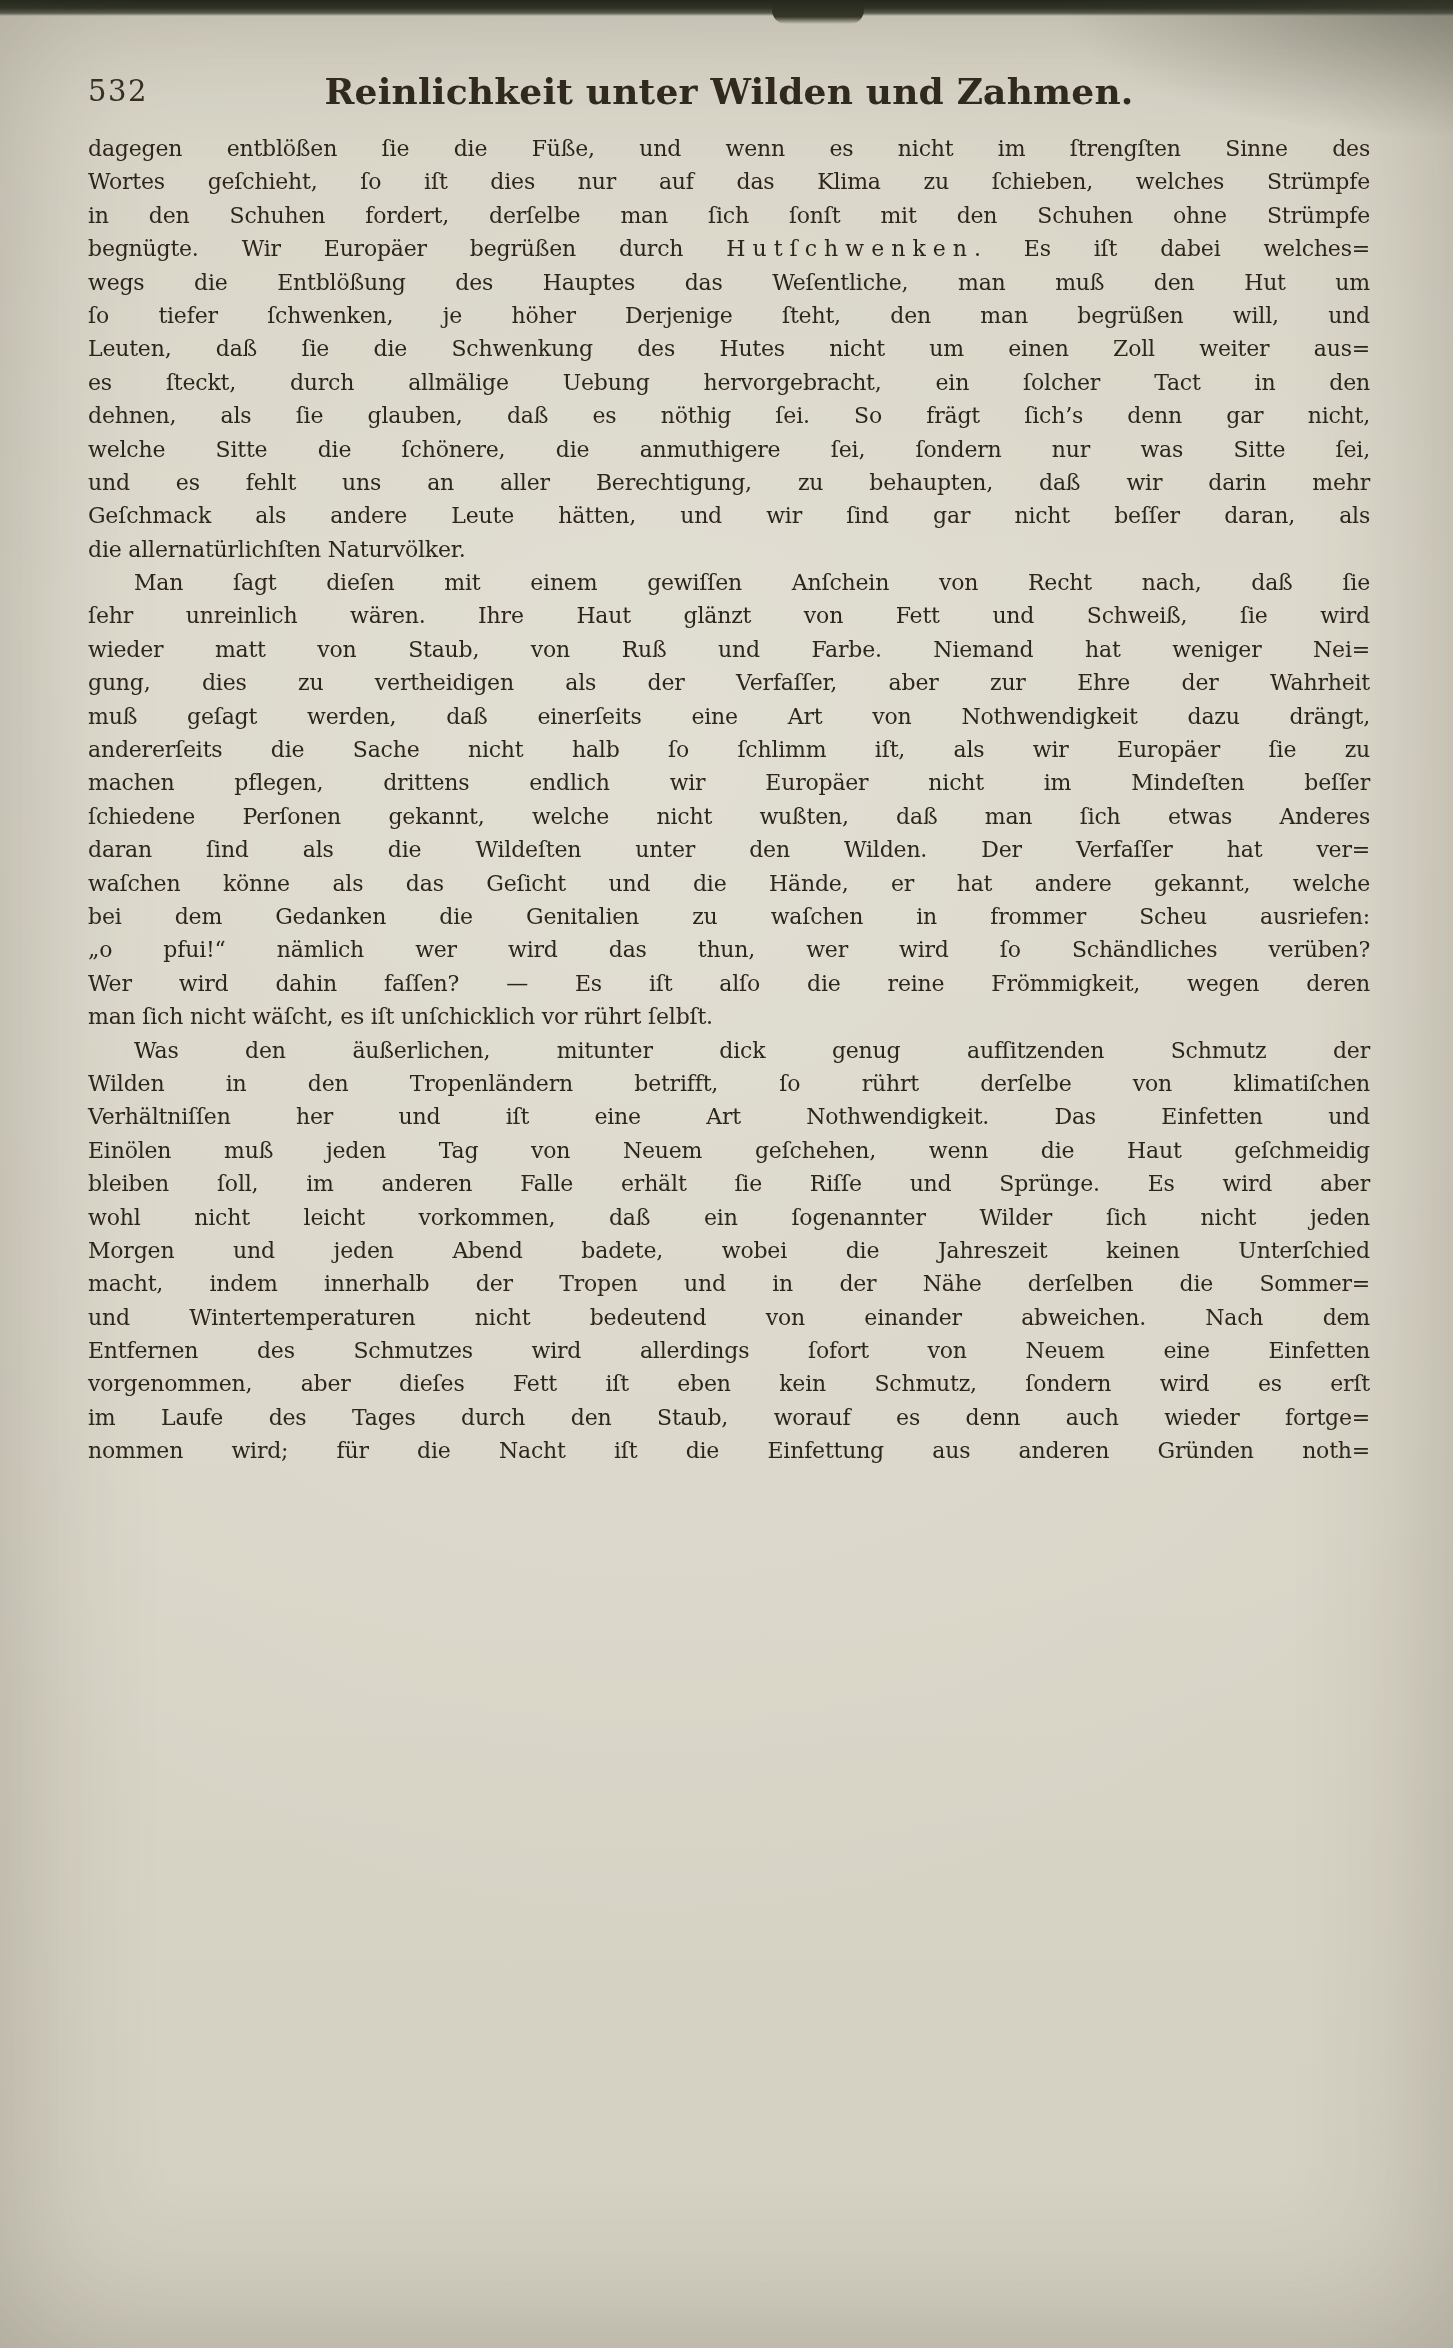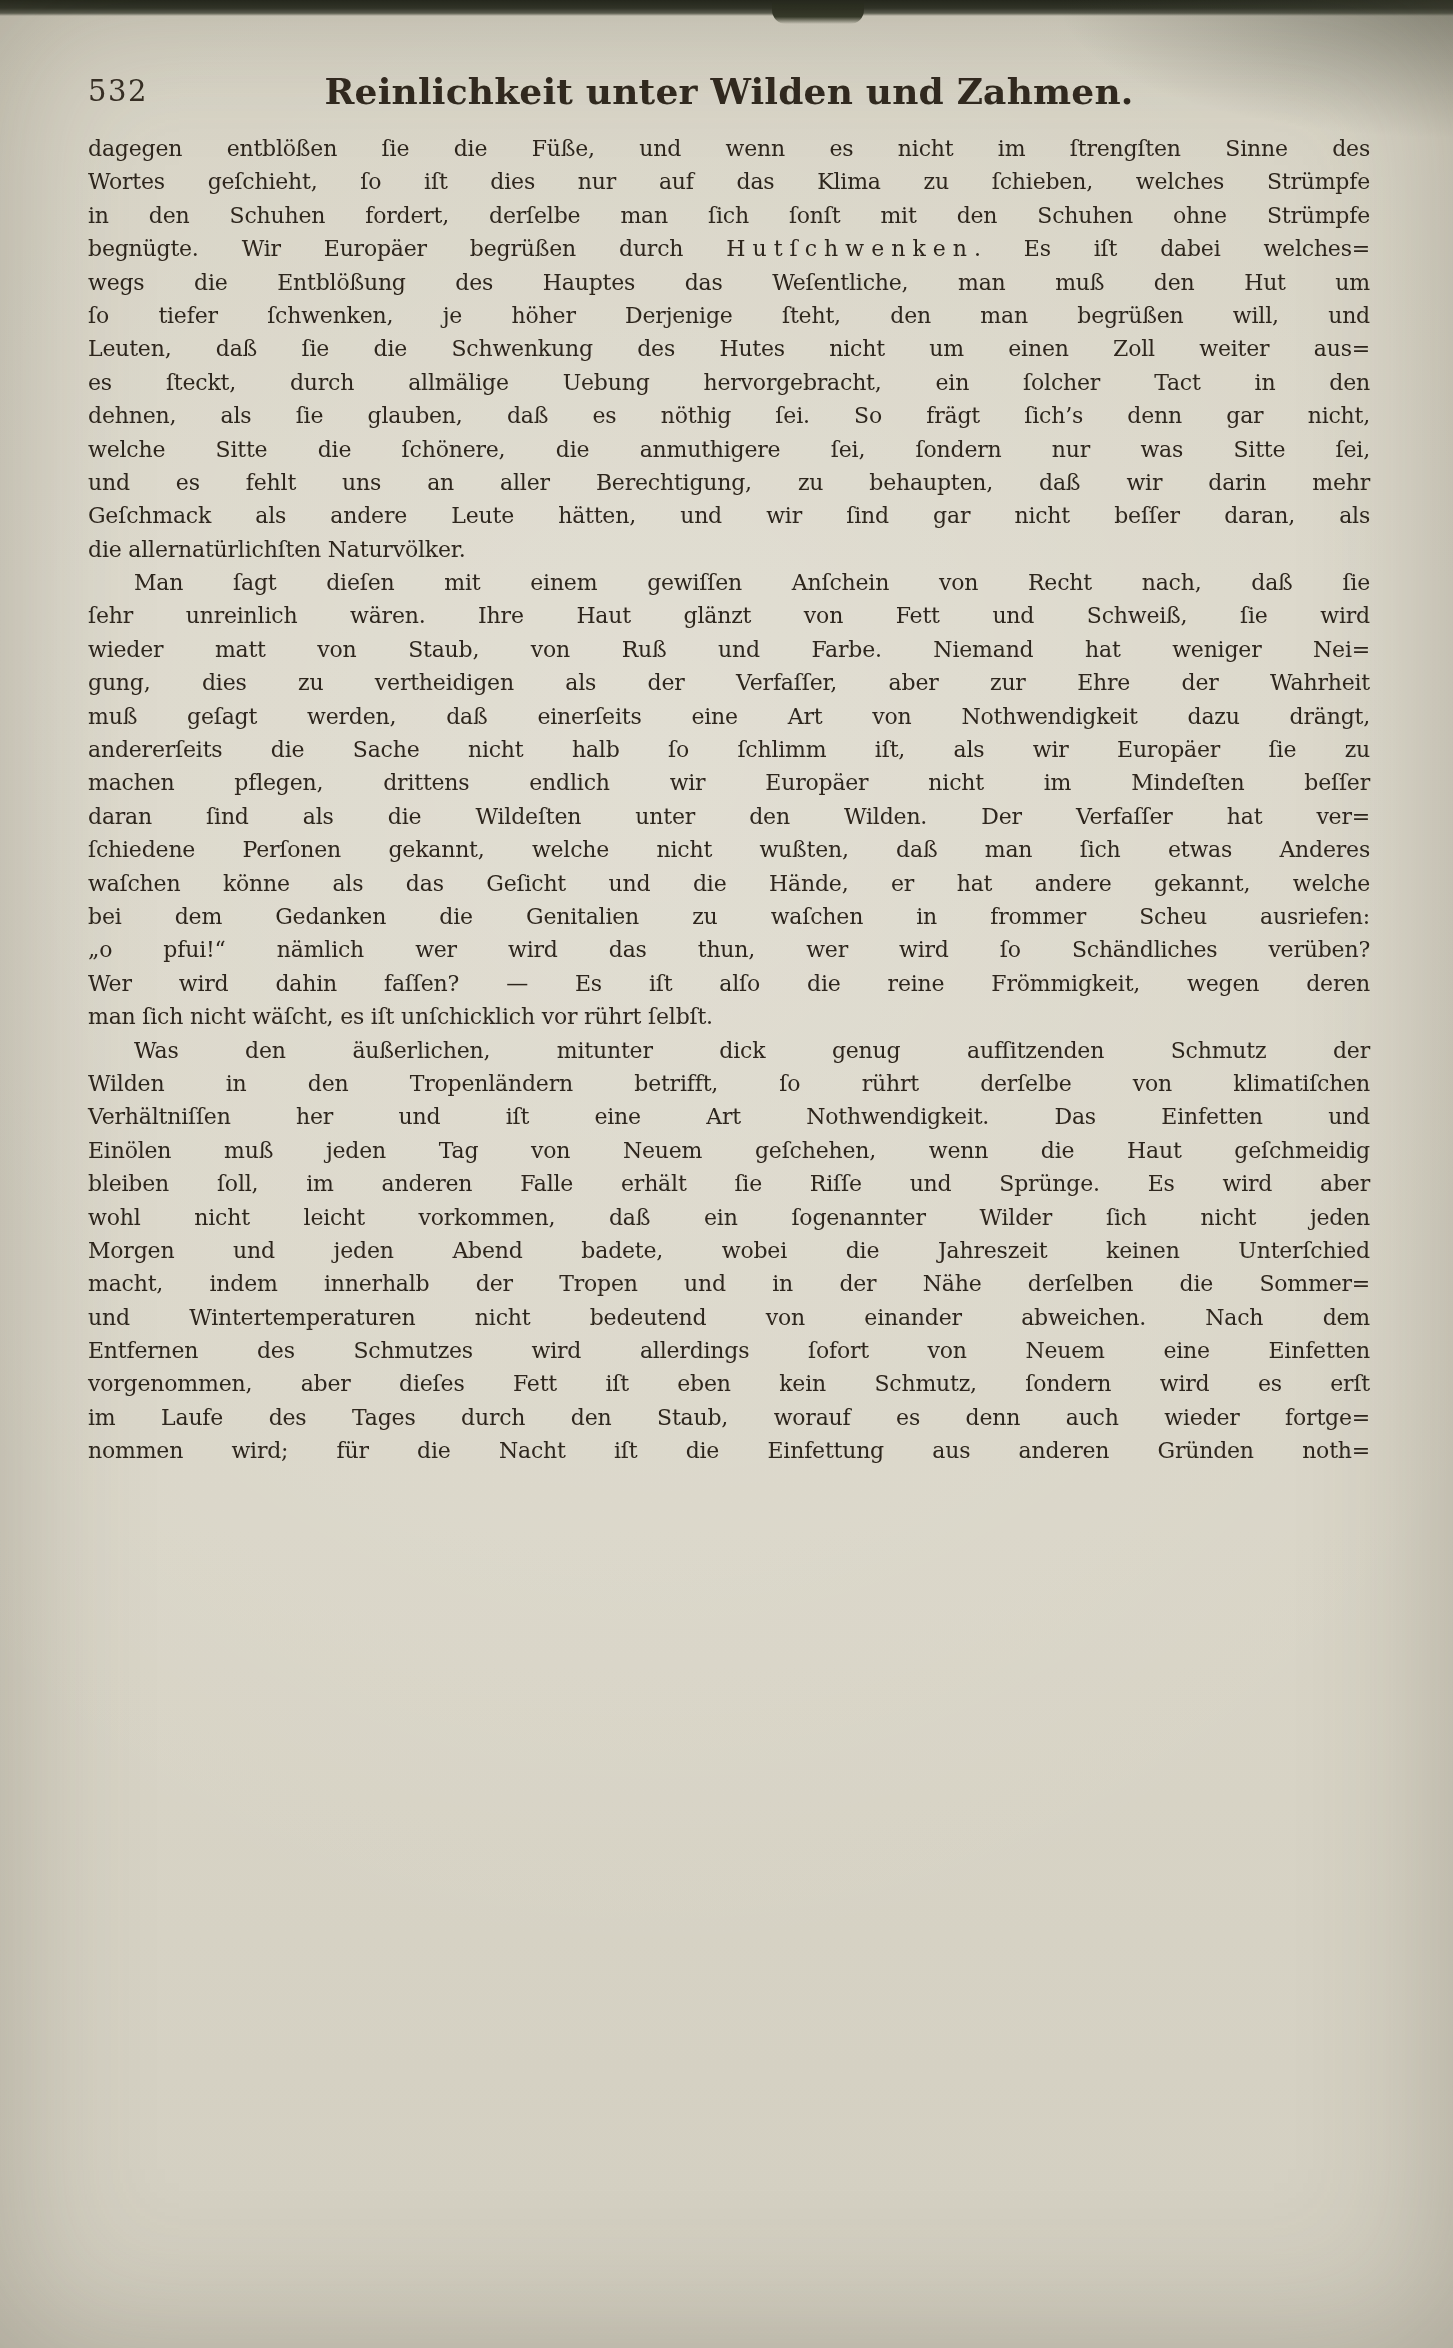--- a/index.html
+++ b/index.html
@@ -101,22 +101,22 @@
         <div class="line endpara"><span>die allernatürlichſten Naturvölker.</span></div>
       </div>
       <div>
         <div class="line indent"><span>Man ſagt dieſen mit einem gewiſſen Anſchein von Recht nach, daß ſie</span></div>
         <div class="line"><span>ſehr unreinlich wären. Ihre Haut glänzt von Fett und Schweiß, ſie wird</span></div>
         <div class="line"><span>wieder matt von Staub, von Ruß und Farbe. Niemand hat weniger Nei=</span></div>
         <div class="line"><span>gung, dies zu vertheidigen als der Verfaſſer, aber zur Ehre der Wahrheit</span></div>
         <div class="line"><span>muß geſagt werden, daß einerſeits eine Art von Nothwendigkeit dazu drängt,</span></div>
         <div class="line"><span>andererſeits die Sache nicht halb ſo ſchlimm iſt, als wir Europäer ſie zu</span></div>
         <div class="line"><span>machen pflegen, drittens endlich wir Europäer nicht im Mindeſten beſſer</span></div>
+        <div class="line"><span>ſchiedene Perſonen gekannt, welche nicht wußten, daß man ſich etwas Anderes</span></div>
         <div class="line"><span>daran ſind als die Wildeſten unter den Wilden. Der Verfaſſer hat ver=</span></div>
-        <div class="line"><span>ſchiedene Perſonen gekannt, welche nicht wußten, daß man ſich etwas Anderes</span></div>
         <div class="line"><span>waſchen könne als das Geſicht und die Hände, er hat andere gekannt, welche</span></div>
         <div class="line"><span>bei dem Gedanken die Genitalien zu waſchen in frommer Scheu ausriefen:</span></div>
         <div class="line"><span>„o pfui!“ nämlich wer wird das thun, wer wird ſo Schändliches verüben?</span></div>
         <div class="line"><span>Wer wird dahin faſſen? — Es iſt alſo die reine Frömmigkeit, wegen deren</span></div>
         <div class="line endpara"><span>man ſich nicht wäſcht, es iſt unſchicklich vor rührt ſelbſt.</span></div>
       </div>
       <div>
         <div class="line indent"><span>Was den äußerlichen, mitunter dick genug aufſitzenden Schmutz der</span></div>
         <div class="line"><span>Wilden in den Tropenländern betrifft, ſo rührt derſelbe von klimatiſchen</span></div>
         <div class="line"><span>Verhältniſſen her und iſt eine Art Nothwendigkeit. Das Einfetten und</span></div>

